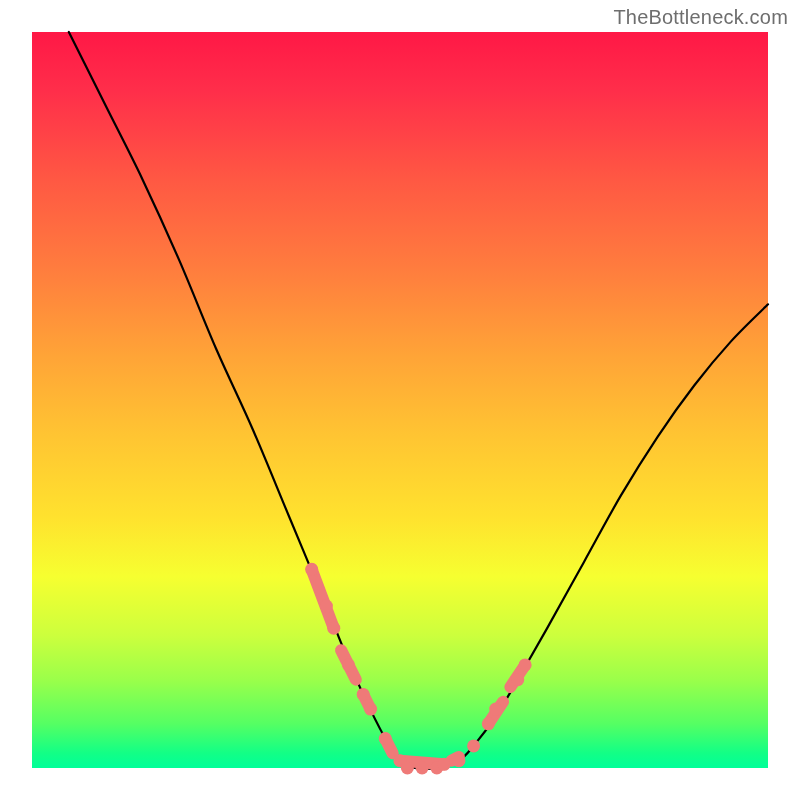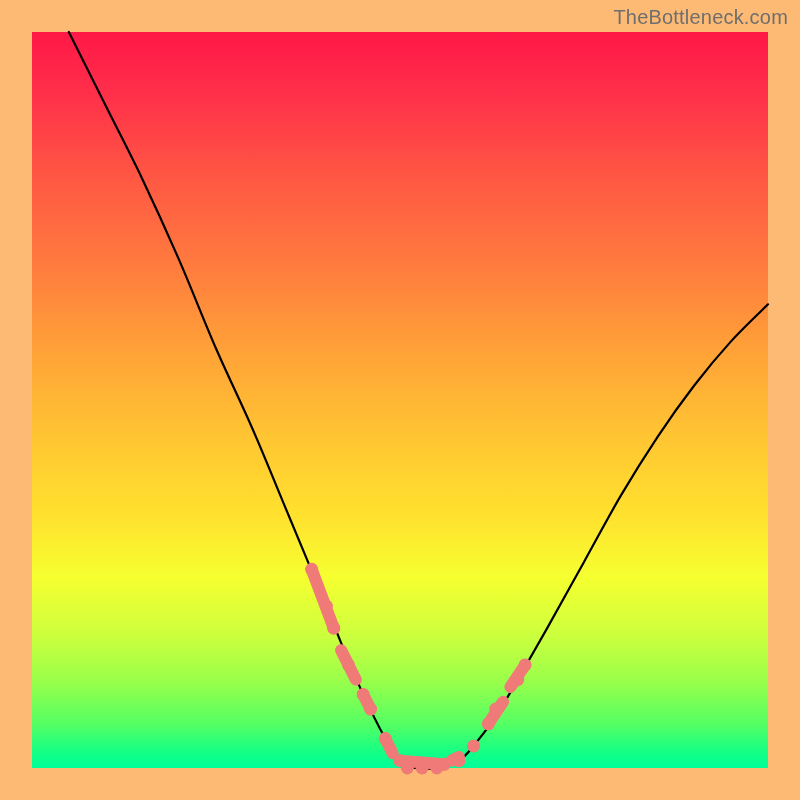--- a/index.html
+++ b/index.html
@@ -9,21 +9,21 @@
     height: 800px;
     background: #000;
     overflow: hidden;
   }
   .frame {
     position: absolute;
     left: 0;
     top: 0;
     width: 800px;
     height: 800px;
-    background: #fdba74;
+    background: #ffffff;
   }
   .plot {
     position: absolute;
     left: 32px;
     top: 32px;
     width: 736px;
     height: 736px;
     
     background: linear-gradient(
       to bottom,

